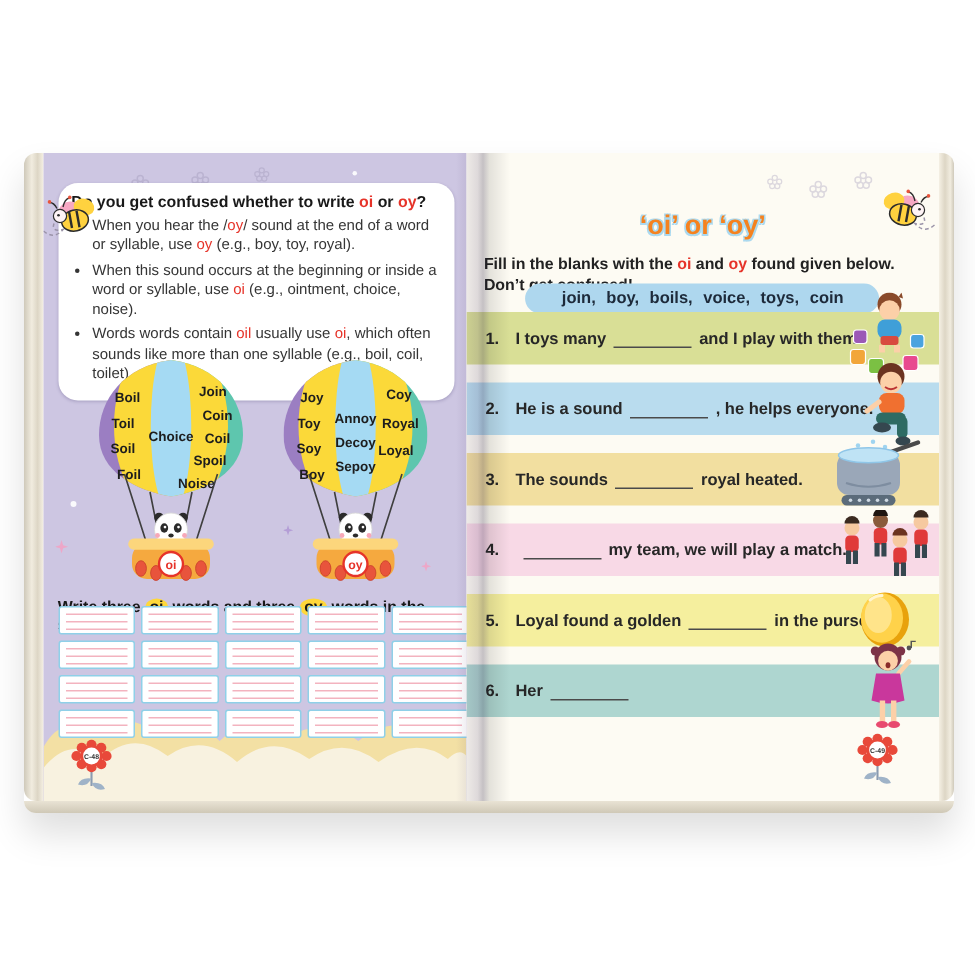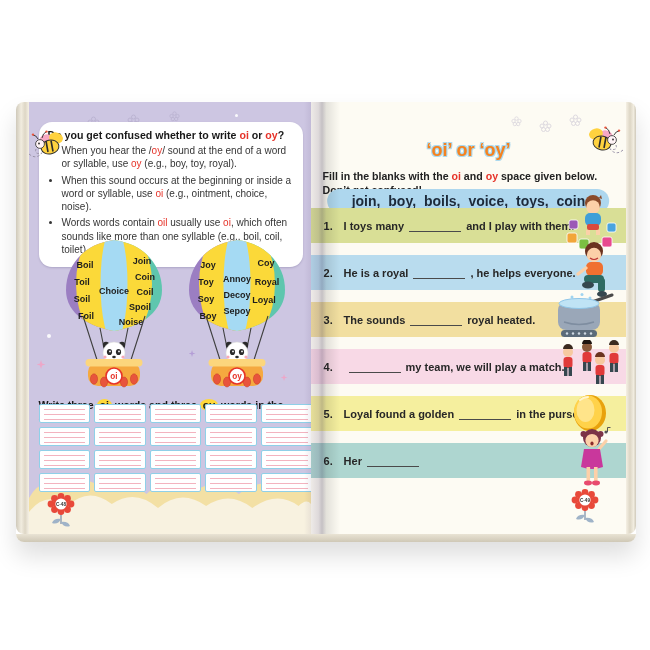--- a/index.html
+++ b/index.html
@@ -45,21 +45,21 @@
     border:1.4px solid #8fd0e8;border-radius:2px;}
   .clouds{position:absolute;left:0;bottom:0;width:100%;height:70px;z-index:0;}
   .page-badge{position:absolute;z-index:4;}
   .page-badge text{font-size:4.6px;font-weight:bold;fill:#333;font-family:"Liberation Sans",sans-serif;}
   
   .rp-title{position:absolute;left:0;top:26px;width:100%;text-align:center;z-index:2;
     font-size:18px;font-weight:bold;color:#f5821f;
     text-shadow:1px 1px 0 #abd9ef,-1px 1px 0 #abd9ef,1px -1px 0 #abd9ef,-1px -1px 0 #abd9ef;}
   .rp-instr{position:absolute;left:12px;top:56px;font-size:10.6px;font-weight:bold;color:#222;line-height:1.4;z-index:2;}
   .word-bank{position:absolute;left:50%;transform:translateX(-50%);top:87px;background:#aed7ee;
-    border-radius:14px;padding:4px 24px;font-size:14px;font-weight:bold;color:#1d2a3a;
+    border-radius:14px;padding:4px 24px;font-size:11px;font-weight:bold;color:#1d2a3a;
     white-space:nowrap;word-spacing:4px;z-index:2;}
   .srow{position:absolute;left:0;width:100%;height:35px;display:flex;align-items:center;
     padding-left:13px;box-sizing:border-box;font-size:11px;font-weight:bold;color:#272727;z-index:2;}
   .s1{top:106px;background:#d9df96;} .s2{top:153px;background:#b9dcee;}
   .s3{top:200px;background:#f2dfa0;} .s4{top:247px;background:#f8d9e6;}
   .s5{top:294px;background:#f5ef9e;} .s6{top:341px;background:#aed6d0;}
   .num{width:20px;flex:0 0 auto;}
   .blank{display:inline-block;width:52px;height:11px;border-bottom:1.6px solid #4a4a4a;margin:0 5px;flex:0 0 auto;}
   .illo{position:absolute;z-index:3;}
 </style>
@@ -321,21 +321,21 @@
         <path d="M20,17 l2,11 M25,16.5 l2,11" stroke="#2c2c2c" stroke-width="1.6"></path>
         <circle cx="14" cy="20" r="4.4" fill="#fff4f6" stroke="#2c2c2c" stroke-width="0.8"></circle>
         <circle cx="13" cy="19.5" r="0.9" fill="#2c2c2c"></circle>
         <path d="M12,15 q-2,-4 -5,-4 M16,14 q1,-5 4,-6" stroke="#2c2c2c" stroke-width="0.9" fill="none"></path>
         <circle cx="7" cy="10.6" r="1.2" fill="#e8543c"></circle>
           <circle cx="20.5" cy="7.6" r="1.2" fill="#e8543c"></circle>
       </svg>
 
       <h1 class="rp-title">‘oi’ or ‘oy’</h1>
 
-      <p class="rp-instr"><span>Fill in the blanks with the </span><span class="red">oi</span><span> and </span><span class="red">oy</span><span> space given below.</span><br><span>Don’t get confused!</span></p>
+      <p class="rp-instr"><span>Fill in the blanks with the </span><span class="red">oi</span><span> and </span><span class="red">oy</span><span> found given below.</span><br><span>Don’t get confused!</span></p>
 
       <div class="word-bank">join, boy, boils, voice, toys, coin</div>
 
       <div class="srow s1">
         <span class="num">1.</span>
         <span>I toys many</span>
         <span class="blank"></span>
         <span>and I play with them.</span>
         <svg class="illo" style="right:6px;top:-13px" width="58" height="56" viewBox="0 0 58 56">
           <circle cx="31" cy="8" r="8" fill="#8a4a2a"></circle>
@@ -350,21 +350,21 @@
             <rect x="17" y="44" width="10" height="10" rx="2" fill="#7bc043"></rect>
             <rect x="40" y="42" width="10" height="10" rx="2" fill="#e84a8f"></rect>
             <rect x="45" y="28" width="9" height="9" rx="2" fill="#4aa3df"></rect>
             <rect x="7" y="25" width="9" height="9" rx="2" fill="#9b59b6"></rect>
           </g>
         </svg>
       </div>
 
       <div class="srow s2">
         <span class="num">2.</span>
-        <span>He is a royal</span>
+        <span>He is a sound</span>
         <span class="blank"></span>
         <span>, he helps everyone.</span>
         <svg class="illo" style="right:10px;top:-13px" width="44" height="60" viewBox="0 0 44 60">
           <circle cx="22" cy="9" r="9" fill="#6b3320"></circle>
           <circle cx="22" cy="13" r="7.2" fill="#fcd0a8"></circle>
           <path d="M18,16 q4,3 8,0" stroke="#b33" stroke-width="1.2" fill="none"></path>
           <rect x="14" y="20" width="17" height="14" rx="5" fill="#f07030"></rect>
           <path d="M14,26 l-8,6" stroke="#fcd0a8" stroke-width="3.4" stroke-linecap="round"></path>
           <rect x="12" y="33" width="20" height="8" rx="4" fill="#2e6b63"></rect>
           <rect x="26" y="36" width="7" height="14" rx="3" fill="#2e6b63"></rect>

